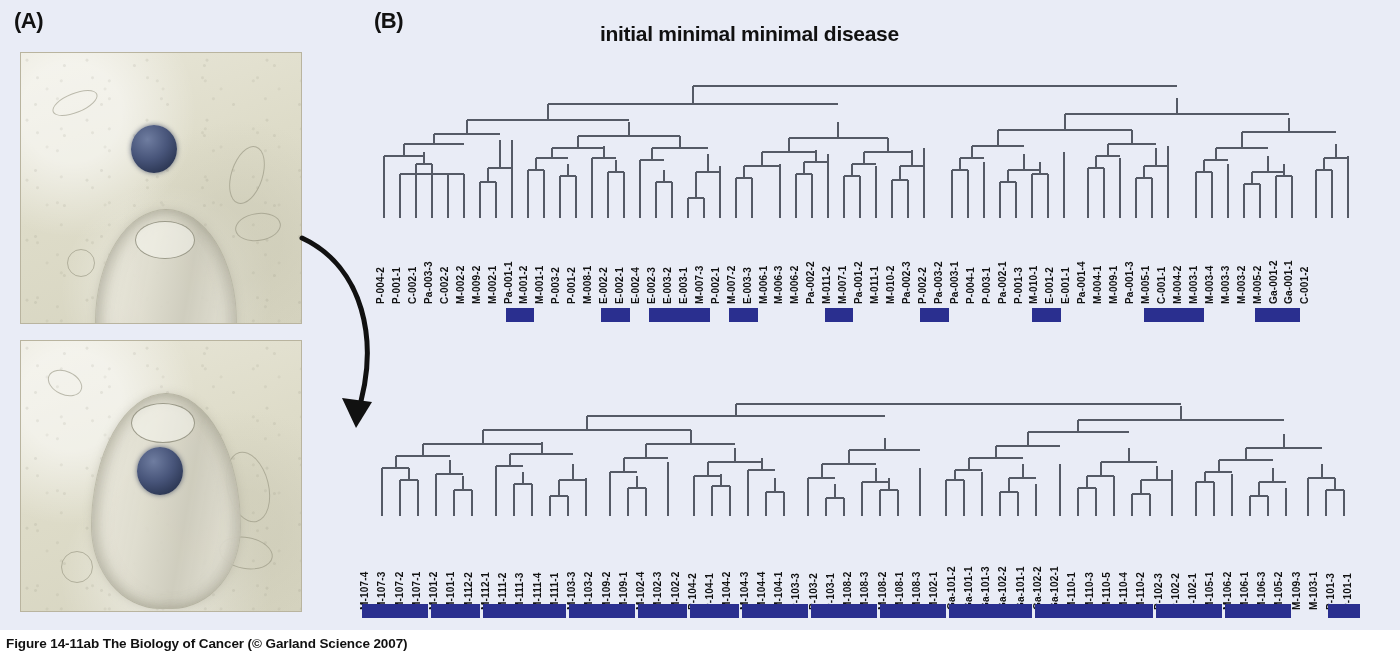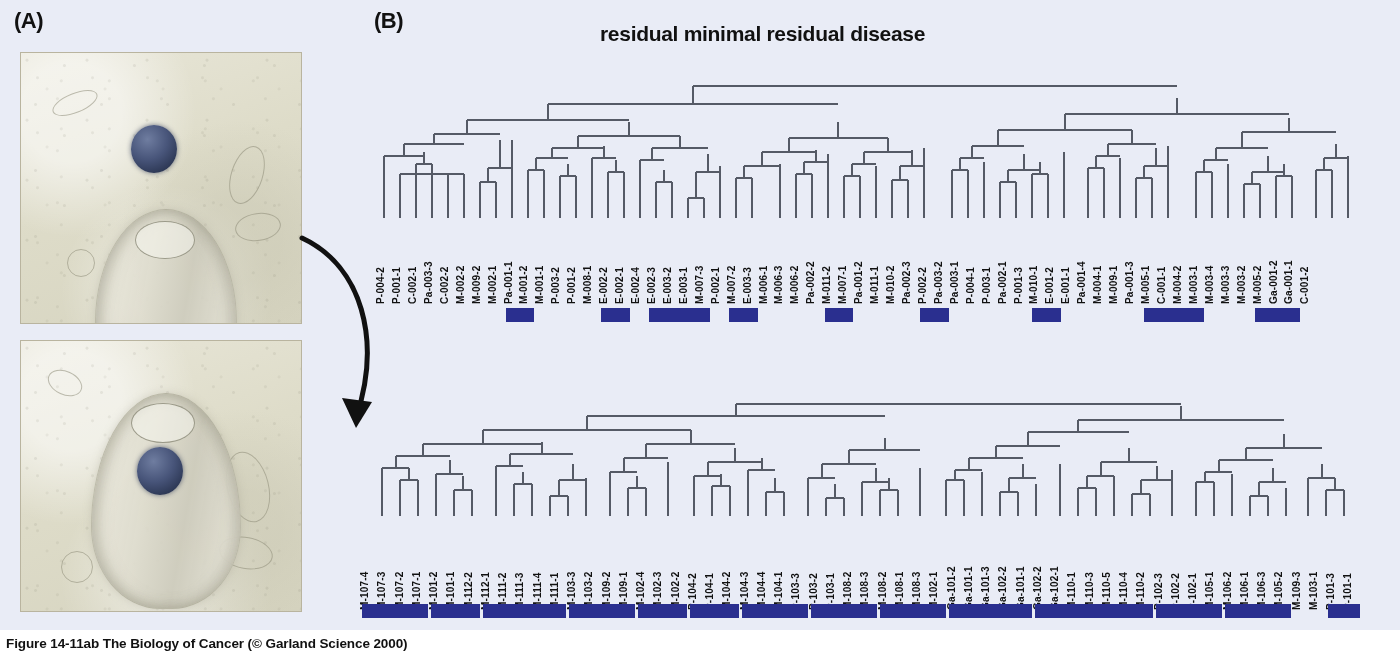--- a/index.html
+++ b/index.html
@@ -173,21 +173,21 @@
     <div class="pipette" style="left:70px;top:52px;width:148px;height:214px;"></div>
     <div class="pipette-lumen" style="left:110px;top:62px;width:62px;height:38px;"></div>
     <div class="cell" style="left:116px;top:106px;width:46px;height:48px;"></div>
   </div>
 
   <svg id="flow-arrow" viewBox="0 0 92 224">
     <path d="M6,6 C66,34 86,108 60,186" fill="none" stroke="#111" stroke-width="5" stroke-linecap="round"></path>
     <path d="M60,196 L46,166 L76,170 Z" fill="#111"></path>
   </svg>
 
-  <div class="tree-title" id="title-top">residual minimal residual disease</div>
+  <div class="tree-title" id="title-top">initial minimal minimal disease</div>
 
   <svg class="tree-svg" id="tree-svg-top" width="980" height="140" viewBox="0 0 980 140">
     <g stroke="#555a66" stroke-width="1.15" fill="none" shape-rendering="crispEdges">
 
       <g>
         <path d="M8,140 L8,78"></path>
           <path d="M24,140 L24,96"></path>
           <path d="M40,140 L40,86"></path>
           <path d="M56,140 L56,86"></path>
         <path d="M72,140 L72,96"></path>
@@ -684,13 +684,13 @@
       <div class="bar" style="left: 519.5px; width: 66px;"></div>
       <div class="bar" style="left: 588.5px; width: 83.25px;"></div>
       <div class="bar" style="left: 674.75px; width: 117.75px;"></div>
       <div class="bar" style="left: 795.5px; width: 66px;"></div>
       <div class="bar" style="left: 864.5px; width: 66px;"></div>
       <div class="bar" style="left: 968px; width: 31.5px;"></div>
     </div>
 
 </div>
 
-<div id="caption">Figure 14-11ab  The Biology of Cancer (© Garland Science 2000)</div>
+<div id="caption">Figure 14-11ab  The Biology of Cancer (© Garland Science 2007)</div>
 
 </body></html>

